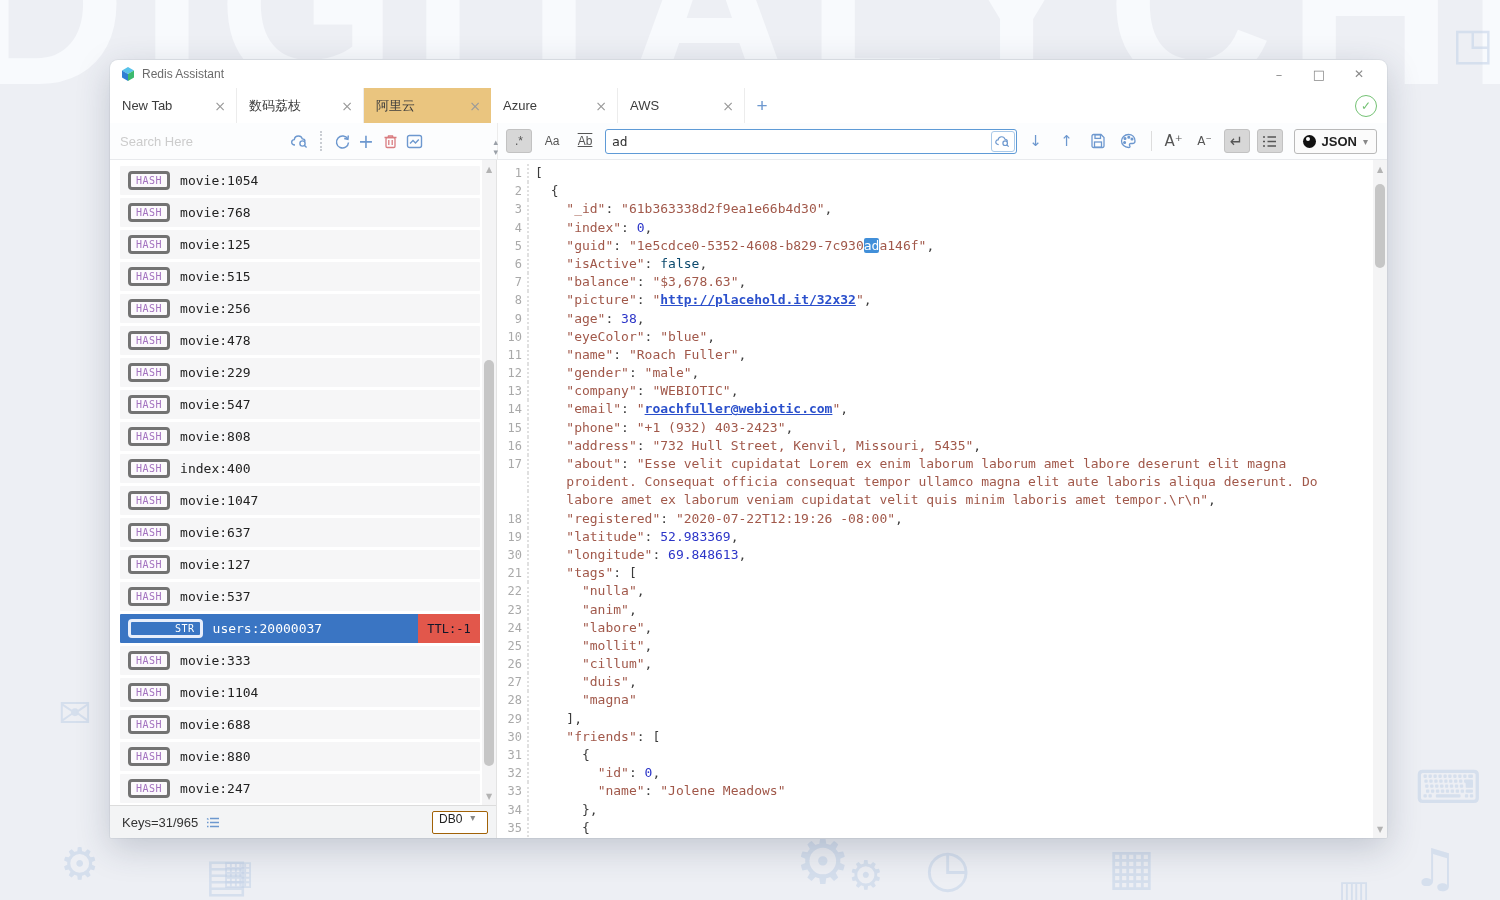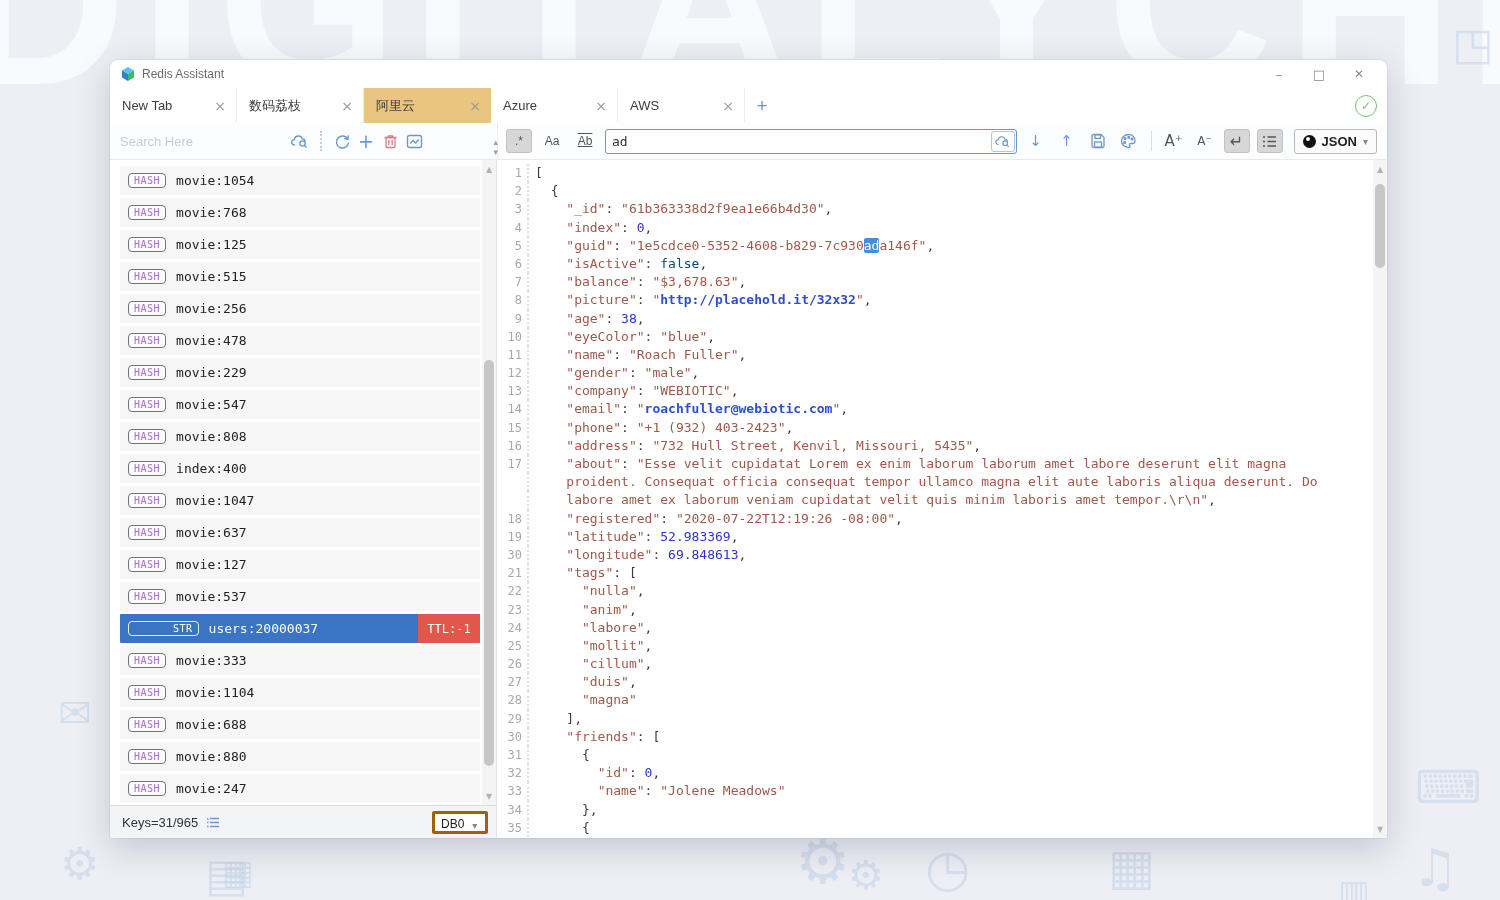--- a/index.html
+++ b/index.html
@@ -65,50 +65,50 @@
   .json-dot { width:13px; height:13px; border-radius:50%; background:#111; box-shadow:inset -3px 2px 0 0 #fff0; position:relative; }
   .json-dot::after { content:""; position:absolute; left:3px; top:2px; width:4px; height:4px; border-radius:50%; background:#fff; }
   .chev { color:#888; font-size:10px; font-family:"DejaVu Sans", sans-serif; }
 
   
   .content { flex:1; display:flex; min-height:0; }
   .leftcol { width:387px; flex:0 0 auto; display:flex; flex-direction:column; border-right:1px solid #e3e3e3; }
   .keylist { flex:1; position:relative; overflow:hidden; padding:6px 16px 0 10px; }
   .krow { height:29px; margin-bottom:3px; background:#f6f6f7; display:flex; align-items:center; padding:0 0 0 8px;
     font-family:"DejaVu Sans Mono", monospace; font-size:13px; color:#222; border-radius:1px; }
-  .kbadge { font-size:10px; padding:1px 5px; border:1px solid #737373; color:#a371bf; border-radius:4px;
+  .kbadge { font-size:10px; padding:1px 5px; border:3px solid #737373; color:#a371bf; border-radius:4px;
     margin-right:10px; background:#fcfafd; letter-spacing:.5px; }
   .krow.sel { background:#3a75c3; color:#fff; padding-right:0; }
   .krow.sel .kbadge { border-color:#e8eefb; color:#fff; background:transparent;padding-left:44px; }
-  .kttl { margin-left:auto; align-self:stretch; width:62px; background:#e2574b; color:#ffffff; font-size:12px;
+  .kttl { margin-left:auto; align-self:stretch; width:62px; background:#e2574b; color:#0f172a; font-size:12px;
     display:flex; align-items:center; justify-content:center; }
 
   
   .vscroll { position:absolute; top:0; right:0; bottom:0; width:14px; background:#f4f4f5; }
   .vscroll .arr { position:absolute; left:0; width:14px; height:14px; color:#b3b3b3; font-size:8px; display:flex;
     align-items:center; justify-content:center; font-family:"DejaVu Sans", sans-serif; }
   .vscroll .arr.up { top:2px; } .vscroll .arr.dn { bottom:2px; }
   .vscroll .thumb { position:absolute; left:2px; width:10px; background:#c6c6c6; border-radius:6px; }
 
   
   .lstatus { height:33px; flex:0 0 auto; border-top:1px solid #dcdcdc; background:#f3f4f5; display:flex;
     align-items:center; padding:0 8px 0 12px; font-size:13px; color:#333; }
-  .db-select { margin-left:auto; height:23px; min-width:56px; background:#fff; border:3px solid #a16207;
-    border-radius:2px; display:flex; align-items:flex-end; gap:8px; padding:0 6px; font-size:12px; color:#222; }
+  .db-select { margin-left:auto; height:23px; min-width:56px; background:#fff; border:1px solid #a16207;
+    border-radius:2px; display:flex; align-items:flex-start; gap:8px; padding:0 6px; font-size:12px; color:#222; }
 
   
   .editor { flex:1; position:relative; background:#fff; overflow:hidden; }
   .codepane { position:absolute; inset:0 14px 0 0; padding-top:4px; overflow:hidden; }
   .eline { display:flex; height:18.2px; line-height:18.2px; font-family:"DejaVu Sans Mono", monospace; font-size:13px; }
   .ln { width:30px; flex:0 0 auto; text-align:right; color:#a9a9a9; font-size:12px; padding-right:5px; }
   .gsep { width:3px; flex:0 0 auto; border-left:2px dotted #e0e0e0; margin-right:5px; }
   .ct { white-space:pre; }
   .tok-p { color:#3b3b3b; } .tok-k { color:#a1584a; } .tok-s { color:#a1584a; }
   .tok-n { color:#2c35c8; } .tok-b { color:#0c4a6e; }
-  .tok-l { color:#2b50cc; font-weight:bold; }
+  .tok-l { color:#2b50cc; text-decoration:underline; font-weight:bold; }
   .tok-h { background:#418fd9; color:#fff; border-radius:2px; }
 
   svg { display:block; }
 </style>
 </head>
 <body>
 
 <div class="watermark">DIGITALYCHEE</div>
 <div id="wpicons">
     <span class="wp-icon" style="left: 795px; top: 825px; font-size: 62px;">⚙</span>

